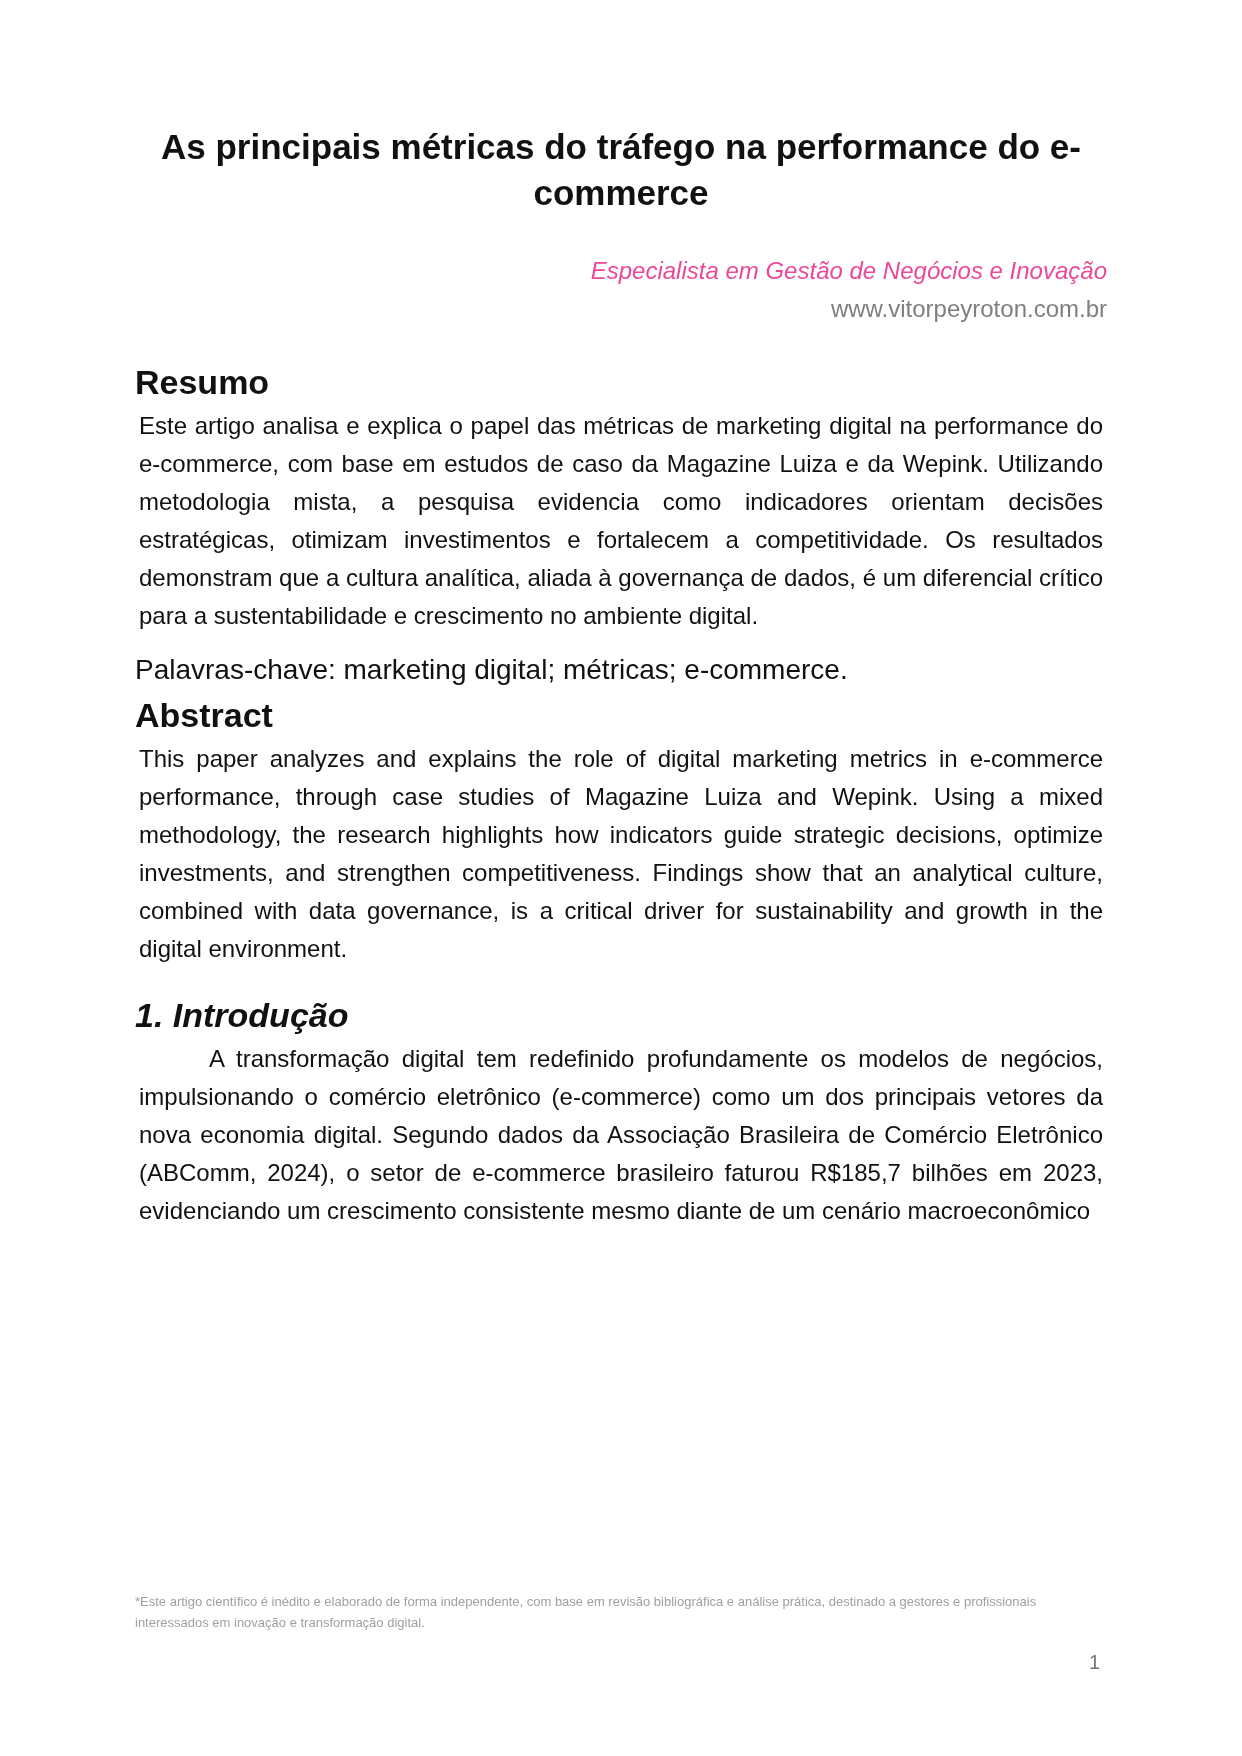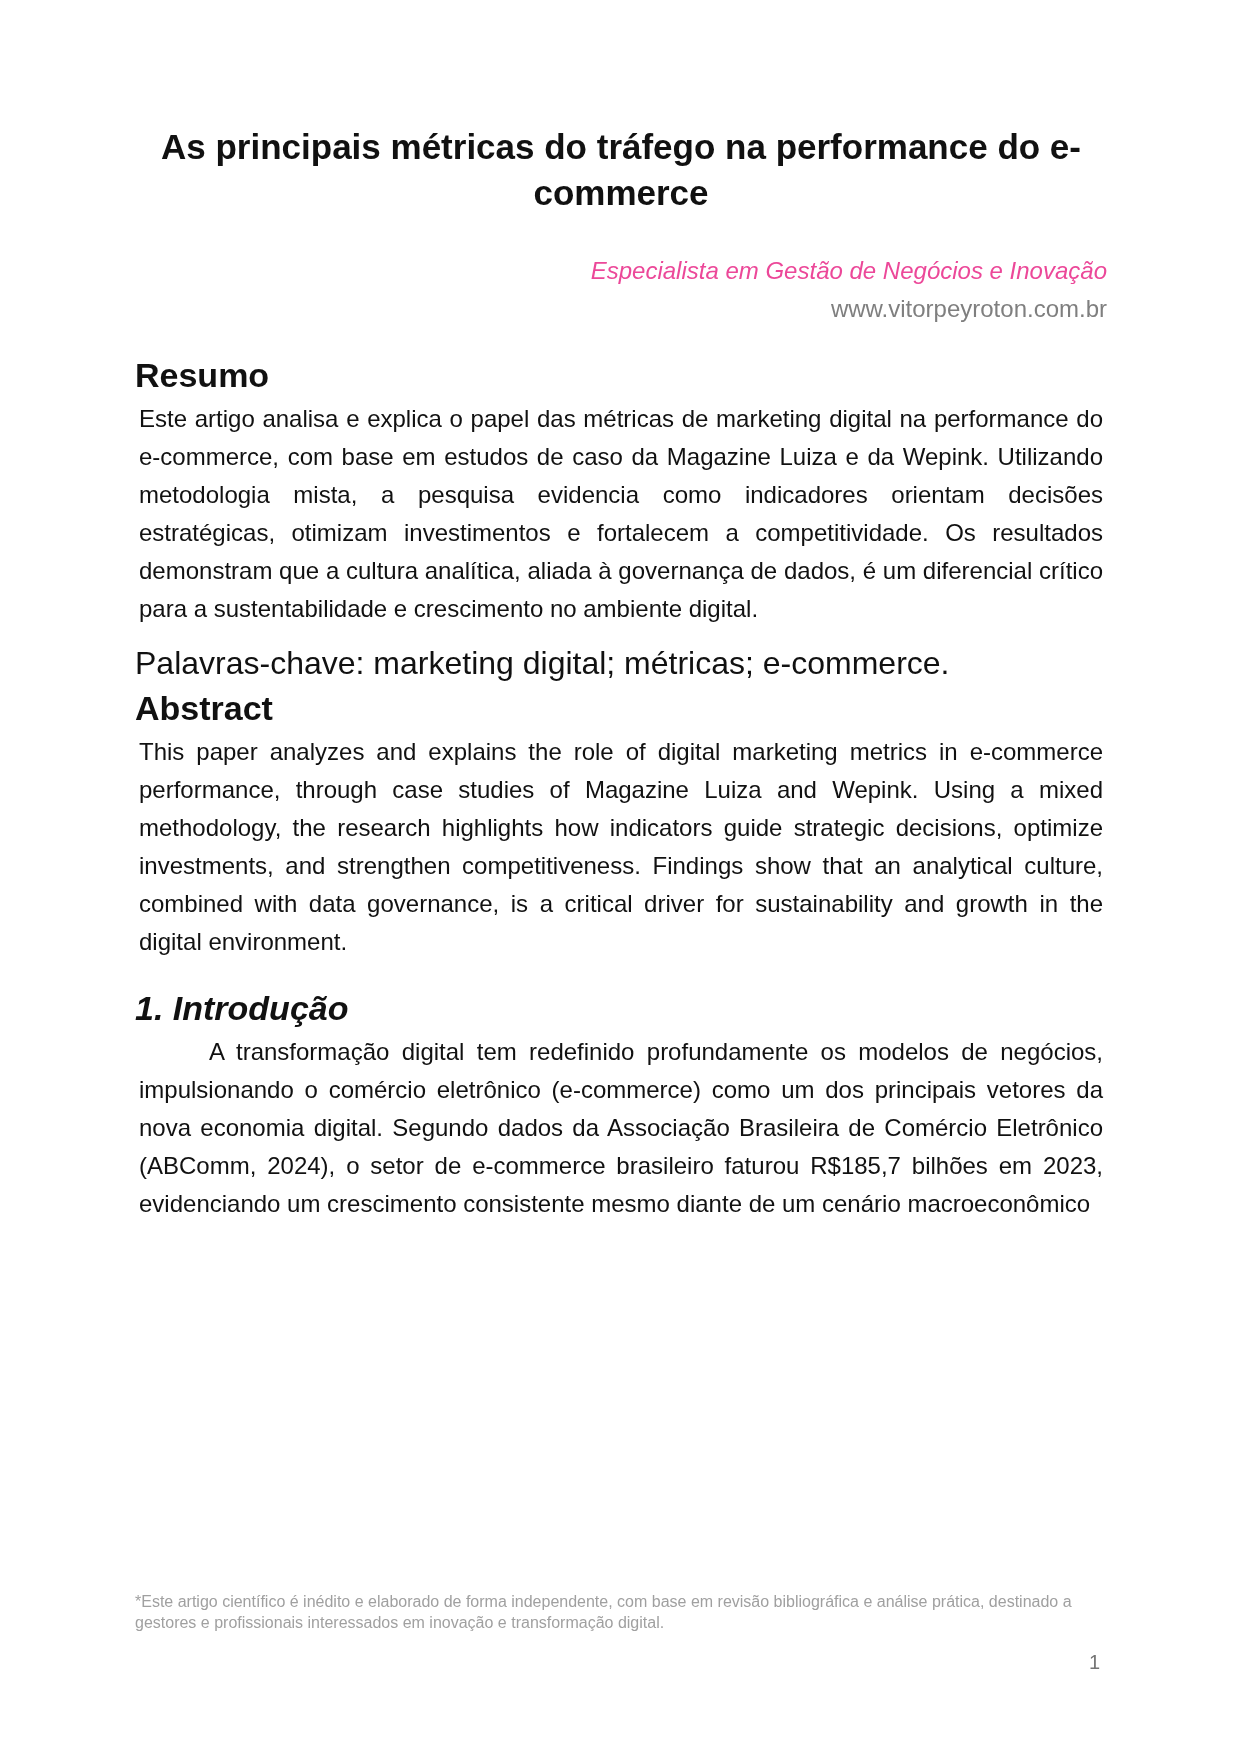--- a/index.html
+++ b/index.html
@@ -36,45 +36,45 @@
   [data-name="author-name"] { color: #111111; }
   [data-name="author-role"] { color: #ec4899; font-style: italic; text-align: right; }
   [data-name="author-website"] { color: #7f7f7f; }
   h2 {
     font-size: 34px;
     line-height: 42px;
     font-weight: bold;
     margin: 0;
     color: #111111;
   }
-  [data-name="resumo-heading"] { margin-top: 26px; }
+  [data-name="resumo-heading"] { margin-top: 33px; }
   [data-name="abstract-heading"] { margin-top: 5px; }
   [data-name="introduction-heading"] { margin-top: 26px; font-style: italic; }
   p.body-par {
     margin: 4px;
     font-size: 24px;
     line-height: 38px;
     text-align: justify;
     hyphens: none;
   }
   [data-name="resumo-paragraph"] { margin-top: 20px; }
   [data-name="abstract-paragraph"] { margin-top: 24px; }
   [data-name="introduction-paragraph"] { margin-top: 32px; text-indent: 70px; }
   p.kw-line {
     margin: 16px 0 0 0;
-    font-size: 32px;
+    font-size: 28px;
     line-height: 38px;
     text-align: left;
   }
   [data-name="footnote-text"] {
     position: absolute;
     left: 135px;
     top: 1591px;
     width: 972px;
-    font-size: 16px;
+    font-size: 13px;
     line-height: 21px;
     color: #a0a0a0;
     text-align: left;
   }
   [data-name="page-number"] {
     position: absolute;
     top: 1650px;
     right: 142px;
     font-size: 20px;
     line-height: 24px;

